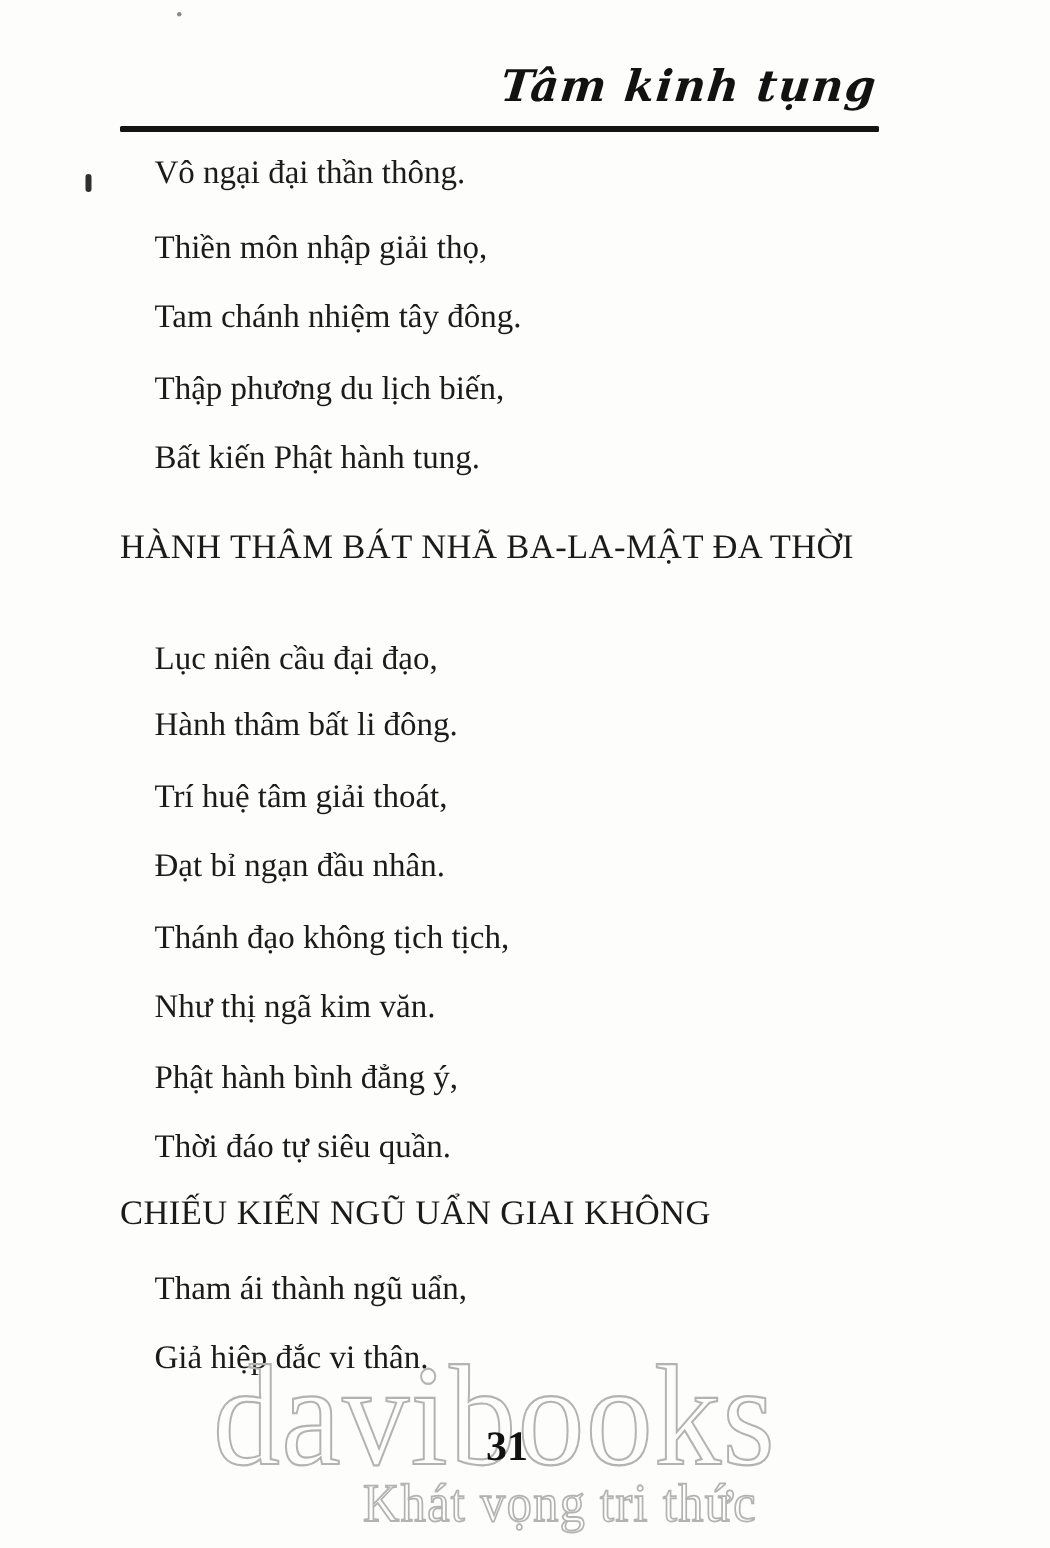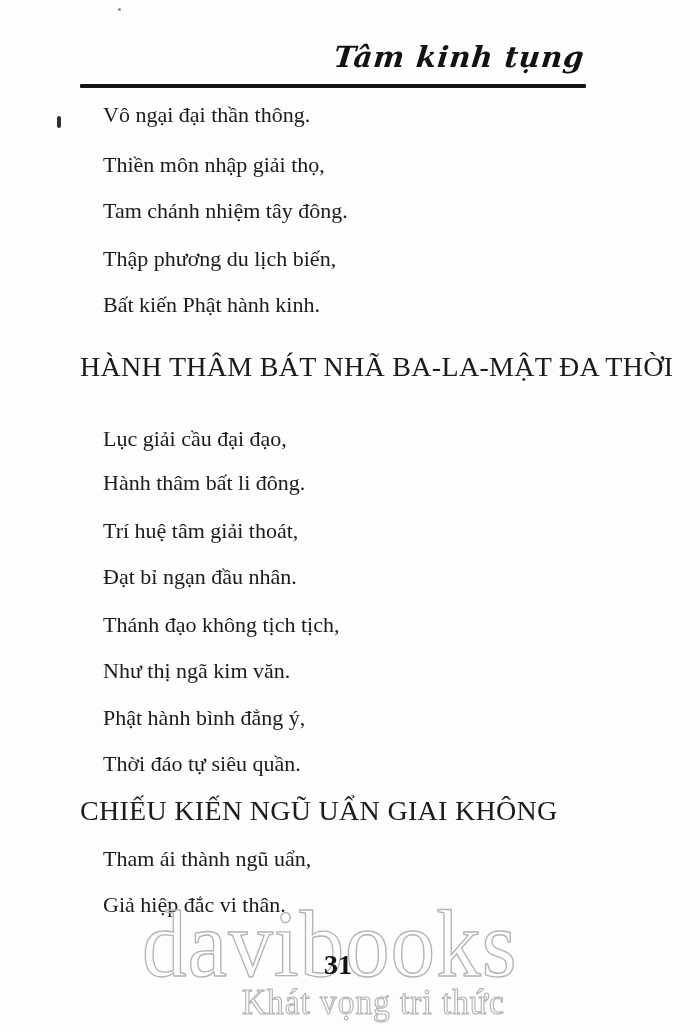--- a/index.html
+++ b/index.html
@@ -21,21 +21,21 @@
     background:#141414;border-radius:1px;
   }
   
   .speck{position:absolute;left:118px;top:8px;width:3px;height:3px;background:#8a8a8a;border-radius:50%;}
   .edge-mark{position:absolute;left:57px;top:116px;width:4px;height:12px;background:#2f2f2f;border-radius:2px;}
   
   .line{
     position:absolute;white-space:nowrap;color:#1b1b1b;line-height:1;
   }
   .verse{left:103px;font-size:22px;}
-  .heading{left:80px;font-size:28px;letter-spacing:0.3px;}
+  .heading{left:80px;font-size:23px;letter-spacing:0.3px;}
   
   .wm{
     position:absolute;color:transparent;
     -webkit-text-stroke:1.4px #b3b3b3;
     font-family:"Liberation Serif","DejaVu Serif",serif;
     white-space:nowrap;line-height:1;z-index:2;
   }
   .wm-brand{
     left:142px;top:896px;font-size:96px;
     transform:scaleX(0.93);transform-origin:left top;letter-spacing:1px;
@@ -60,23 +60,23 @@
   <div class="header-rule"></div>
 
   <div class="speck"></div>
   <div class="edge-mark"></div>
 
   <main>
     <div class="line verse" style="top:104px">Vô ngại đại thần thông.</div>
     <div class="line verse" style="top:154px">Thiền môn nhập giải thọ,</div>
     <div class="line verse" style="top:200px">Tam chánh nhiệm tây đông.</div>
     <div class="line verse" style="top:248px">Thập phương du lịch biến,</div>
-    <div class="line verse" style="top:294px">Bất kiến Phật hành kinh.</div>
+    <div class="line verse" style="top:294px">Bất kiến Phật hành tung.</div>
     <div class="line heading" style="top:353px">HÀNH THÂM BÁT NHÃ BA-LA-MẬT ĐA THỜI</div>
-    <div class="line verse" style="top:428px">Lục giải cầu đại đạo,</div>
+    <div class="line verse" style="top:428px">Lục niên cầu đại đạo,</div>
     <div class="line verse" style="top:472px">Hành thâm bất li đông.</div>
     <div class="line verse" style="top:520px">Trí huệ tâm giải thoát,</div>
     <div class="line verse" style="top:566px">Đạt bỉ ngạn đầu nhân.</div>
     <div class="line verse" style="top:614px">Thánh đạo không tịch tịch,</div>
     <div class="line verse" style="top:660px">Như thị ngã kim văn.</div>
     <div class="line verse" style="top:707px">Phật hành bình đẳng ý,</div>
     <div class="line verse" style="top:753px">Thời đáo tự siêu quần.</div>
     <div class="line heading" style="top:797px">CHIẾU KIẾN NGŨ UẨN GIAI KHÔNG</div>
     <div class="line verse" style="top:848px">Tham ái thành ngũ uẩn,</div>
     <div class="line verse" style="top:894px">Giả hiệp đắc vi thân.</div>

